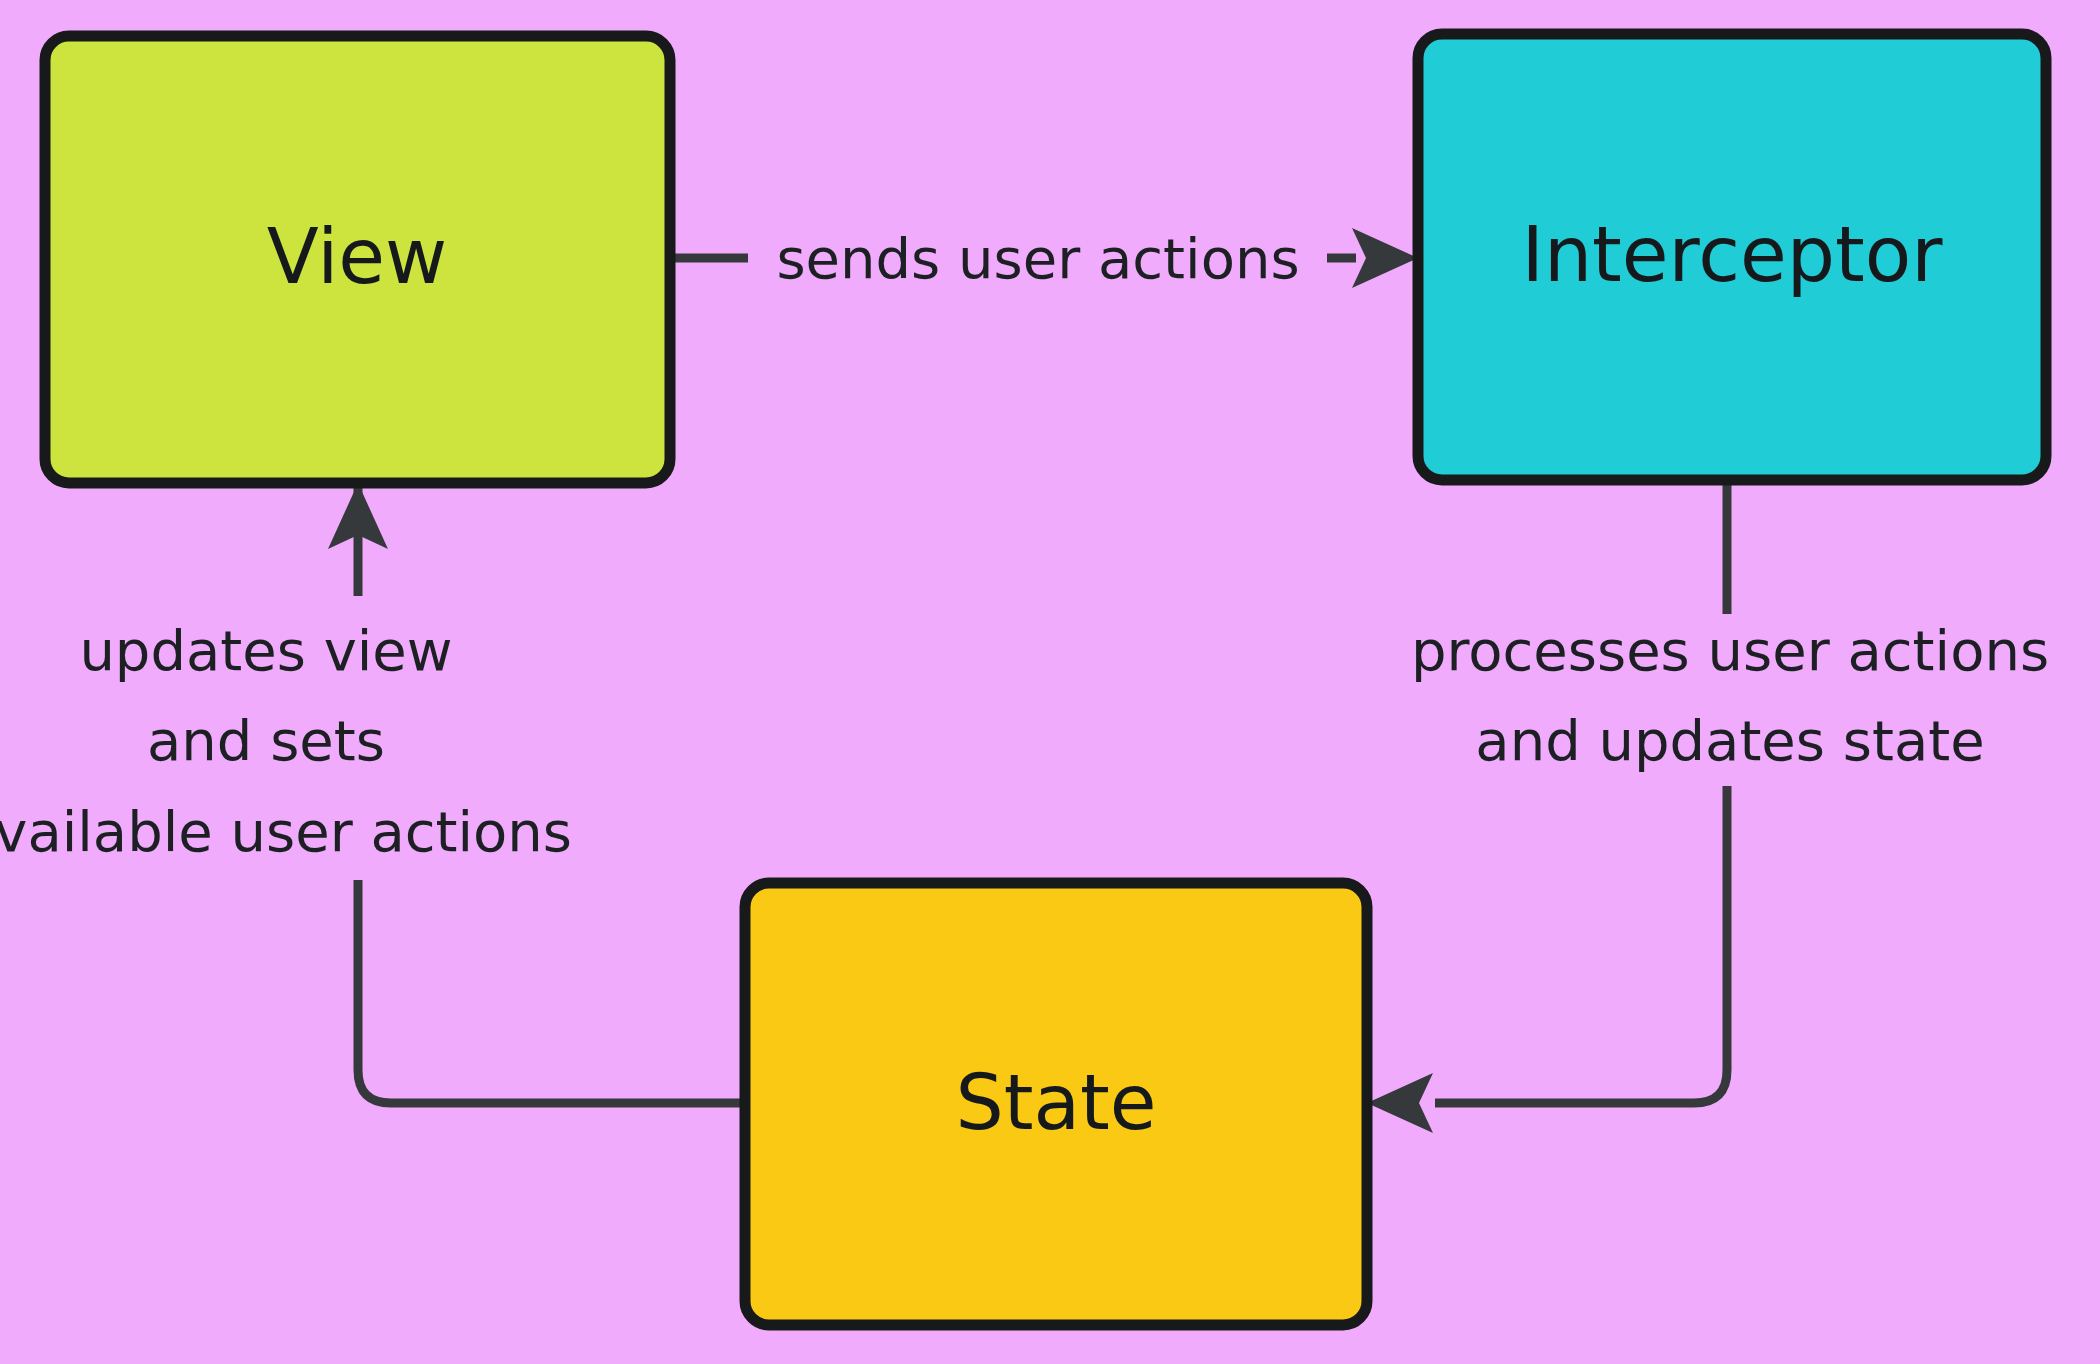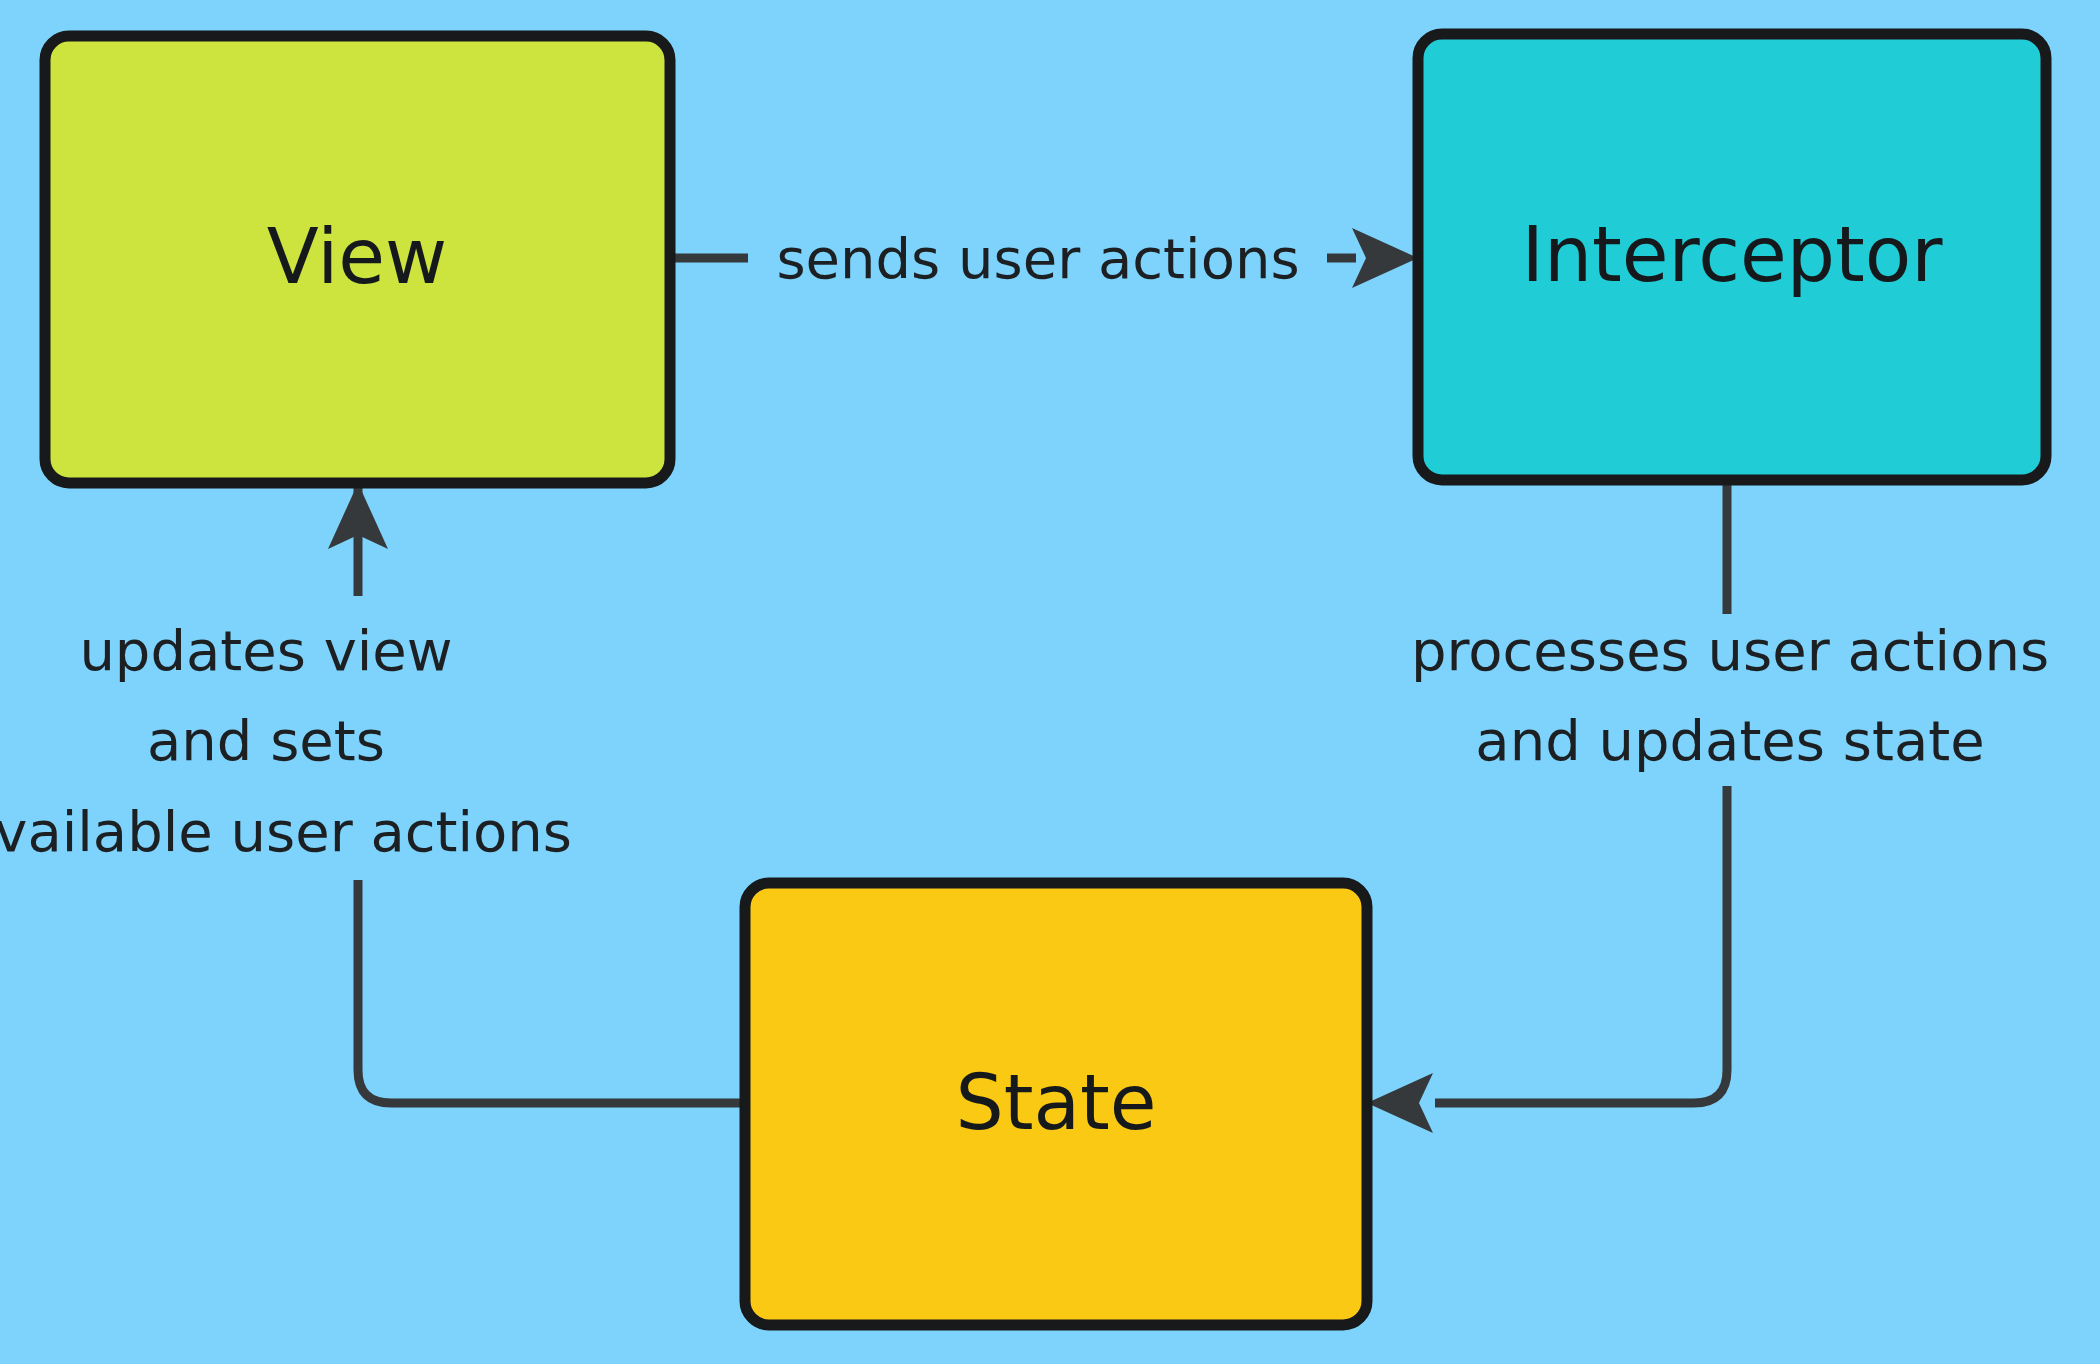--- a/index.html
+++ b/index.html
@@ -7,21 +7,21 @@
     padding: 0;
     background: #ffffff;
   }
   body {
     font-family: "DejaVu Sans", sans-serif;
   }
   #diagram-root {
     position: relative;
     width: 2100px;
     height: 1364px;
-    background: #7dd3fc;
+    background: #f0abfc;
     overflow: hidden;
   }
   #diagram-svg {
     position: absolute;
     left: 0;
     top: 0;
     width: 2100px;
     height: 1364px;
   }
   .node-label {

